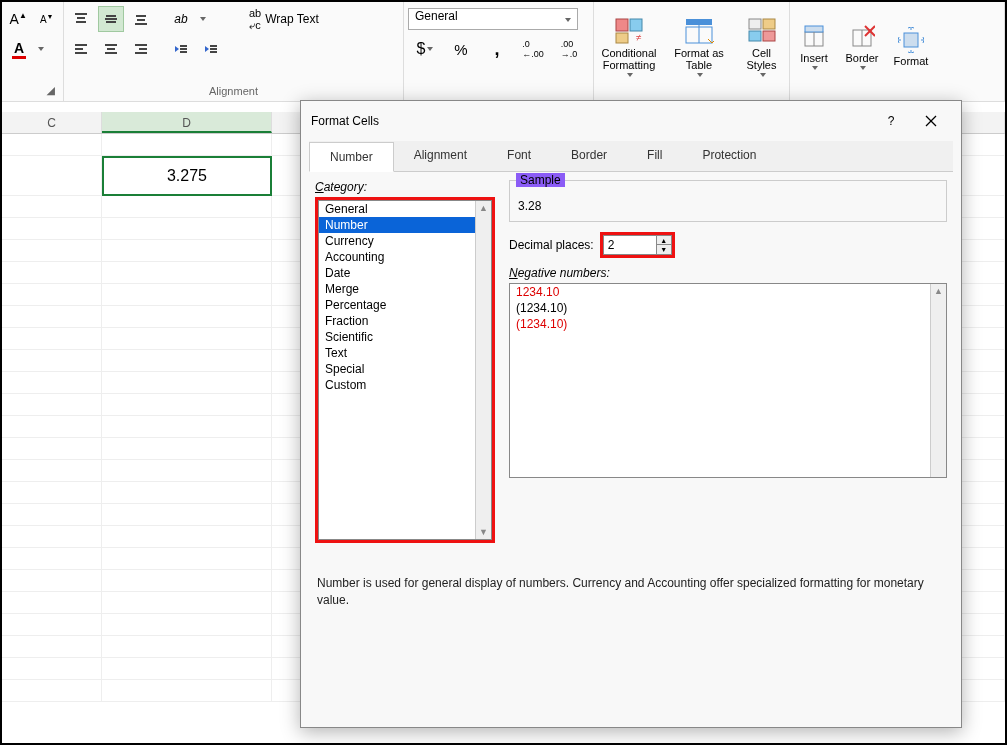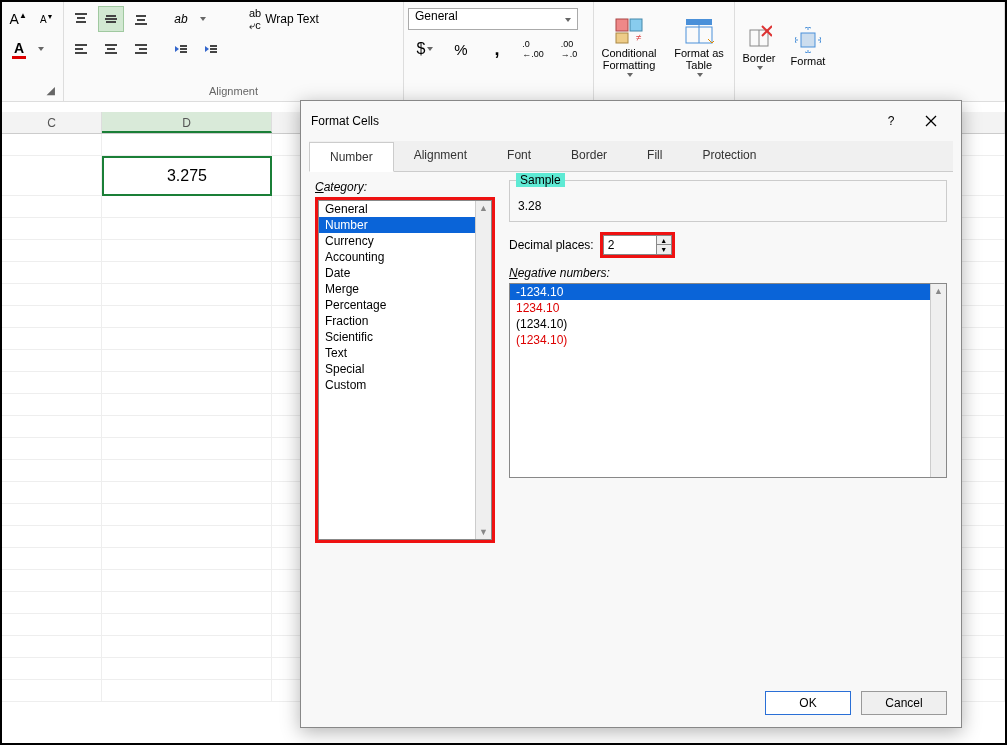--- a/index.html
+++ b/index.html
@@ -36,21 +36,21 @@
   .lbl{font-size:12px;margin-bottom:3px;text-decoration:underline;text-decoration-color:transparent;font-style:italic;}
   .lbl .u{text-decoration:underline;}
   .catbox{border:3px solid #e11;padding:0;}
   .catlist{height:340px;border:1px solid #888;background:#fff;overflow:hidden;font-size:12px;position:relative;}
   .catlist .sb{position:absolute;right:0;top:0;bottom:0;width:16px;background:#efefef;border-left:1px solid #ccc;display:flex;flex-direction:column;justify-content:space-between;align-items:center;}
   .catlist .sb .arr{font-size:9px;color:#888;padding:2px;}
   .catlist .it{padding:1px 6px;}
   .catlist .it.sel{background:#0a64d8;color:#fff;}
   .right{flex:1;display:flex;flex-direction:column;}
   .samp{border:1px solid #ccc;padding:18px 8px 8px 8px;position:relative;margin-bottom:10px;}
-  .samp .leg{position:absolute;top:-8px;left:6px;background:#5eead4;padding:0 4px;font-size:12px;}
+  .samp .leg{position:absolute;top:-8px;left:6px;background:#8b5cf6;padding:0 4px;font-size:12px;}
   .dprow{display:flex;align-items:center;gap:6px;margin-bottom:8px;}
   .dpbox{border:3px solid #e11;display:flex;align-items:center;padding:0;}
   .dpin{width:54px;height:20px;border:1px solid #888;padding:0 4px;font-size:12px;}
   .spin{display:flex;flex-direction:column;border:1px solid #888;border-left:none;height:20px;}
   .spin div{width:14px;height:10px;display:flex;align-items:center;justify-content:center;font-size:7px;background:#eee;border-bottom:1px solid #888;}
   .spin div:last-child{border-bottom:none;}
   .chk{display:flex;align-items:center;gap:6px;font-size:12px;margin-bottom:10px;}
   .chkbox{width:13px;height:13px;border:1px solid #666;}
   .neglist{border:1px solid #888;background:#fff;height:195px;position:relative;font-size:12px;}
   .neglist .sb{position:absolute;right:0;top:0;bottom:0;width:16px;background:#efefef;border-left:1px solid #ccc;display:flex;flex-direction:column;align-items:center;}
@@ -190,21 +190,40 @@
     <div class="bigbtn">
       <svg width="30" height="28">
           <rect x="2" y="2" width="26" height="6" fill="#4a90d9"></rect>
           <rect x="2" y="10" width="26" height="16" fill="none" stroke="#4a90d9"></rect>
           <line x1="15" y1="2" x2="15" y2="26" stroke="#4a90d9"></line>
           <path d="M24 22l4 4 4-4" stroke="#d80" fill="none"></path>
         </svg>
       <span>Format as Table</span>
         <span class="caret"></span>
     </div>
+    <div class="bigbtn" style="width:55px">
+      <svg width="30" height="28">
+          <rect x="2" y="2" width="12" height="10" fill="#eee" stroke="#888"></rect>
+          <rect x="16" y="2" width="12" height="10" fill="#ec8" stroke="#a84"></rect>
+          <rect x="2" y="14" width="12" height="10" fill="#8ce" stroke="#48a"></rect>
+          <rect x="16" y="14" width="12" height="10" fill="#e99" stroke="#a44"></rect>
+        </svg>
+      <span>Cell Styles</span>
+        <span class="caret"></span>
+    </div>
     <div style="border-left:1px solid #ddd;height:100%"></div>
+    <div class="bigbtn" style="width:48px">
+      <svg width="26" height="26">
+          <rect x="4" y="8" width="18" height="14" fill="none" stroke="#888"></rect>
+          <rect x="4" y="2" width="18" height="6" fill="#cde" stroke="#4a90d9"></rect>
+          <line x1="13" y1="8" x2="13" y2="22" stroke="#888"></line>
+        </svg>
+      <span>Insert</span>
+        <span class="caret"></span>
+    </div>
     <div class="bigbtn" style="width:48px">
       <svg width="26" height="26">
           <rect x="4" y="6" width="18" height="16" fill="none" stroke="#888"></rect>
           <line x1="13" y1="6" x2="13" y2="22" stroke="#888"></line>
           <line x1="16" y1="2" x2="26" y2="12" stroke="#d33" stroke-width="2"></line>
           <line x1="26" y1="2" x2="16" y2="12" stroke="#d33" stroke-width="2"></line>
         </svg>
       <span>Border</span>
         <span class="caret"></span>
     </div>
@@ -408,27 +427,23 @@
         <div class="dpbox">
           <input class="dpin" value="2" style="">
           <div class="spin">
               <div>▲</div>
               <div>▼</div>
             </div>
         </div>
       </div>
       <div class="lbl"><span class="u">N</span>egative numbers:</div>
       <div class="neglist" id="neglist">
-        <div class="it sel">-1234.10</div>
           <div class="it" style="color: rgb(221, 0, 0);">1234.10</div>
           <div class="it">(1234.10)</div>
           <div class="it" style="color: rgb(221, 0, 0);">(1234.10)</div>
           <div class="sb">
             <span class="arr">▲</span>
           </div>
       </div>
     </div>
   </div>
-  <div class="buttons">
-    <button class="btn primary">OK</button>
-    <button class="btn">Cancel</button>
-  </div>
+  <div class="desc">Number is used for general display of numbers.  Currency and Accounting offer specialized formatting for monetary value.</div>
 </div>
 
 </body></html>

